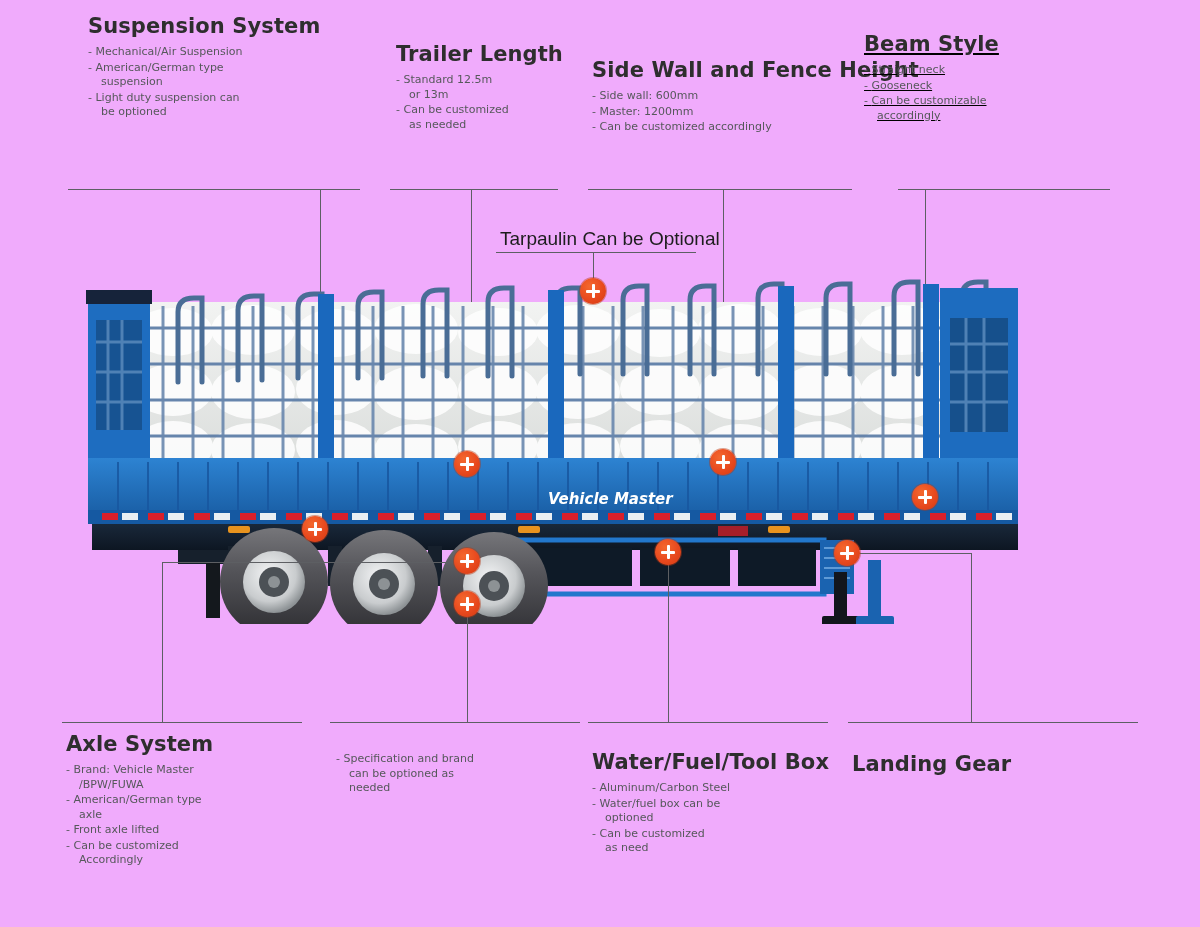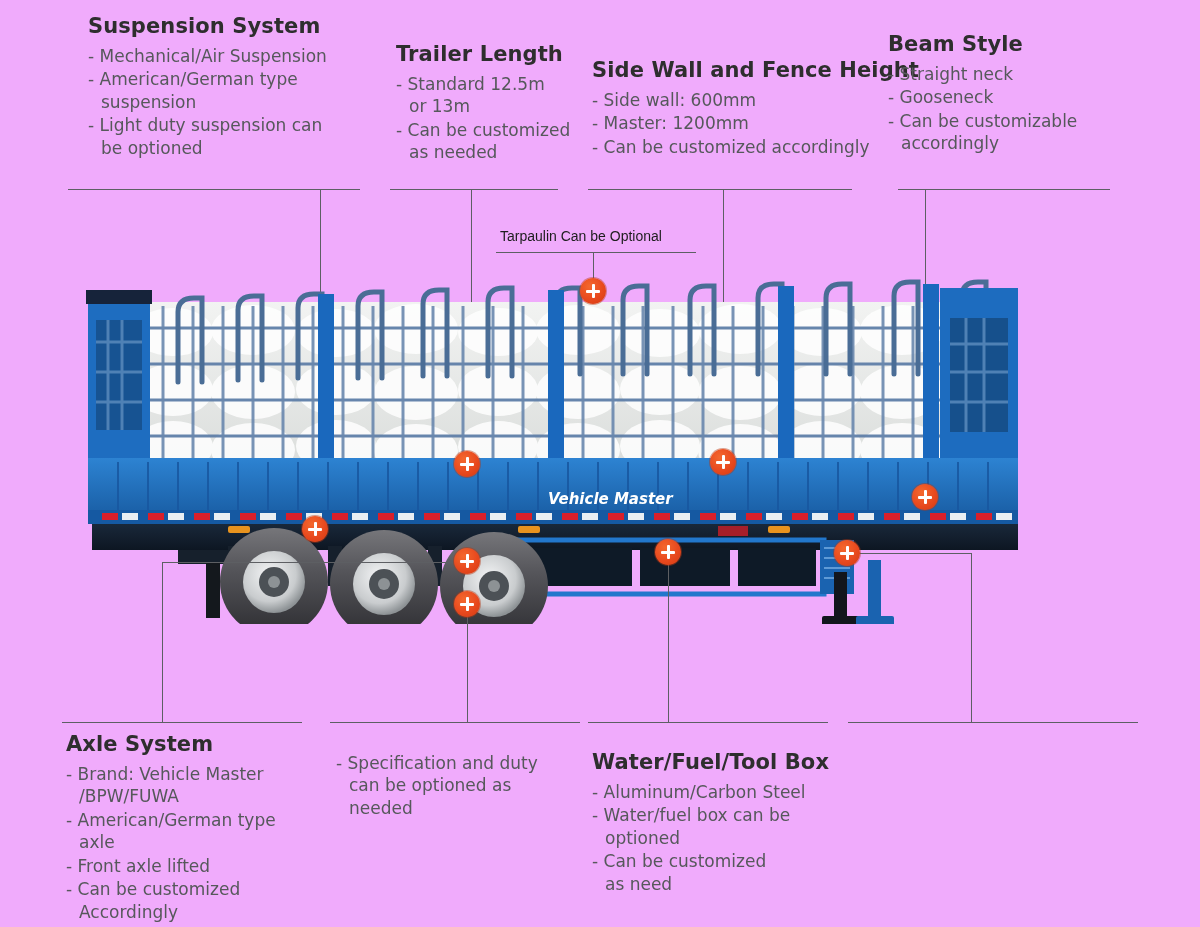--- a/index.html
+++ b/index.html
@@ -33,21 +33,21 @@
     margin: 0 0 7px 0;
     white-space: nowrap;
   }
   .callout-list {
     list-style: none;
     margin: 0;
     padding: 0;
   }
   .callout-list li {
     font-family: "DejaVu Sans", sans-serif;
-    font-size: 17px;
+    font-size: 11px;
     line-height: 1.32;
     color: #56585b;
     margin: 0 0 1px 0;
     padding-left: 13px;
     text-indent: -13px;
     white-space: pre-line;
   }
   .callout-list li::before {
     content: "- ";
   }
@@ -61,21 +61,21 @@
   .vline {
     position: absolute;
     background: #5d5f63;
     width: 1px;
   }
 
   
   .tarp-label {
     position: absolute;
     font-family: "Liberation Sans", sans-serif;
-    font-size: 14px;
+    font-size: 19px;
     color: #1d1d1d;
     white-space: nowrap;
   }
 
   
   .plus {
     position: absolute;
     width: 26px;
     height: 26px;
     margin-left: -13px;
@@ -141,21 +141,21 @@
 
   <div class="callout" style="left:592px; top:58px; width:300px;">
     <div class="callout-title">Side Wall and Fence Height</div>
     <ul class="callout-list">
       <li>Side wall: 600mm</li>
       <li>Master: 1200mm</li>
       <li>Can be customized accordingly</li>
     </ul>
   </div>
 
-  <div class="callout" style="left:888px; top:32px; width:230px;">
+  <div class="callout" style="left:864px; top:32px; width:230px;text-decoration:underline;">
     <div class="callout-title">Beam Style</div>
     <ul class="callout-list">
       <li>Straight neck</li>
       <li>Gooseneck</li>
       <li>Can be customizable
 accordingly</li>
     </ul>
   </div>
 
   <div class="rule" style="left:68px; top:189px; width:292px;"></div>
@@ -505,38 +505,39 @@
       <li>American/German type
 axle</li>
       <li>Front axle lifted</li>
       <li>Can be customized
 Accordingly</li>
     </ul>
   </div>
 
   <div class="callout" style="left:336px; top:752px; width:230px;">
     <ul class="callout-list">
-      <li>Specification and duty
+      <li>Specification and brand
 can be optioned as
 needed</li>
     </ul>
   </div>
 
   <div class="callout" style="left:592px; top:750px; width:250px;">
     <div class="callout-title">Water/Fuel/Tool Box</div>
     <ul class="callout-list">
       <li>Aluminum/Carbon Steel</li>
       <li>Water/fuel box can be
 optioned</li>
       <li>Can be customized
 as need</li>
     </ul>
   </div>
 
   <div class="callout" style="left:852px; top:752px; width:300px;">
+    <div class="callout-title">Landing Gear</div>
   </div>
 
   <div class="plus" style="left:593px; top:291px;"></div>
   <div class="plus" style="left:467px; top:464px;"></div>
   <div class="plus" style="left:723px; top:462px;"></div>
   <div class="plus" style="left:925px; top:497px;"></div>
   <div class="plus" style="left:315px; top:529px;"></div>
   <div class="plus" style="left:467px; top:561px;"></div>
   <div class="plus" style="left:467px; top:604px;"></div>
   <div class="plus" style="left:668px; top:552px;"></div>

